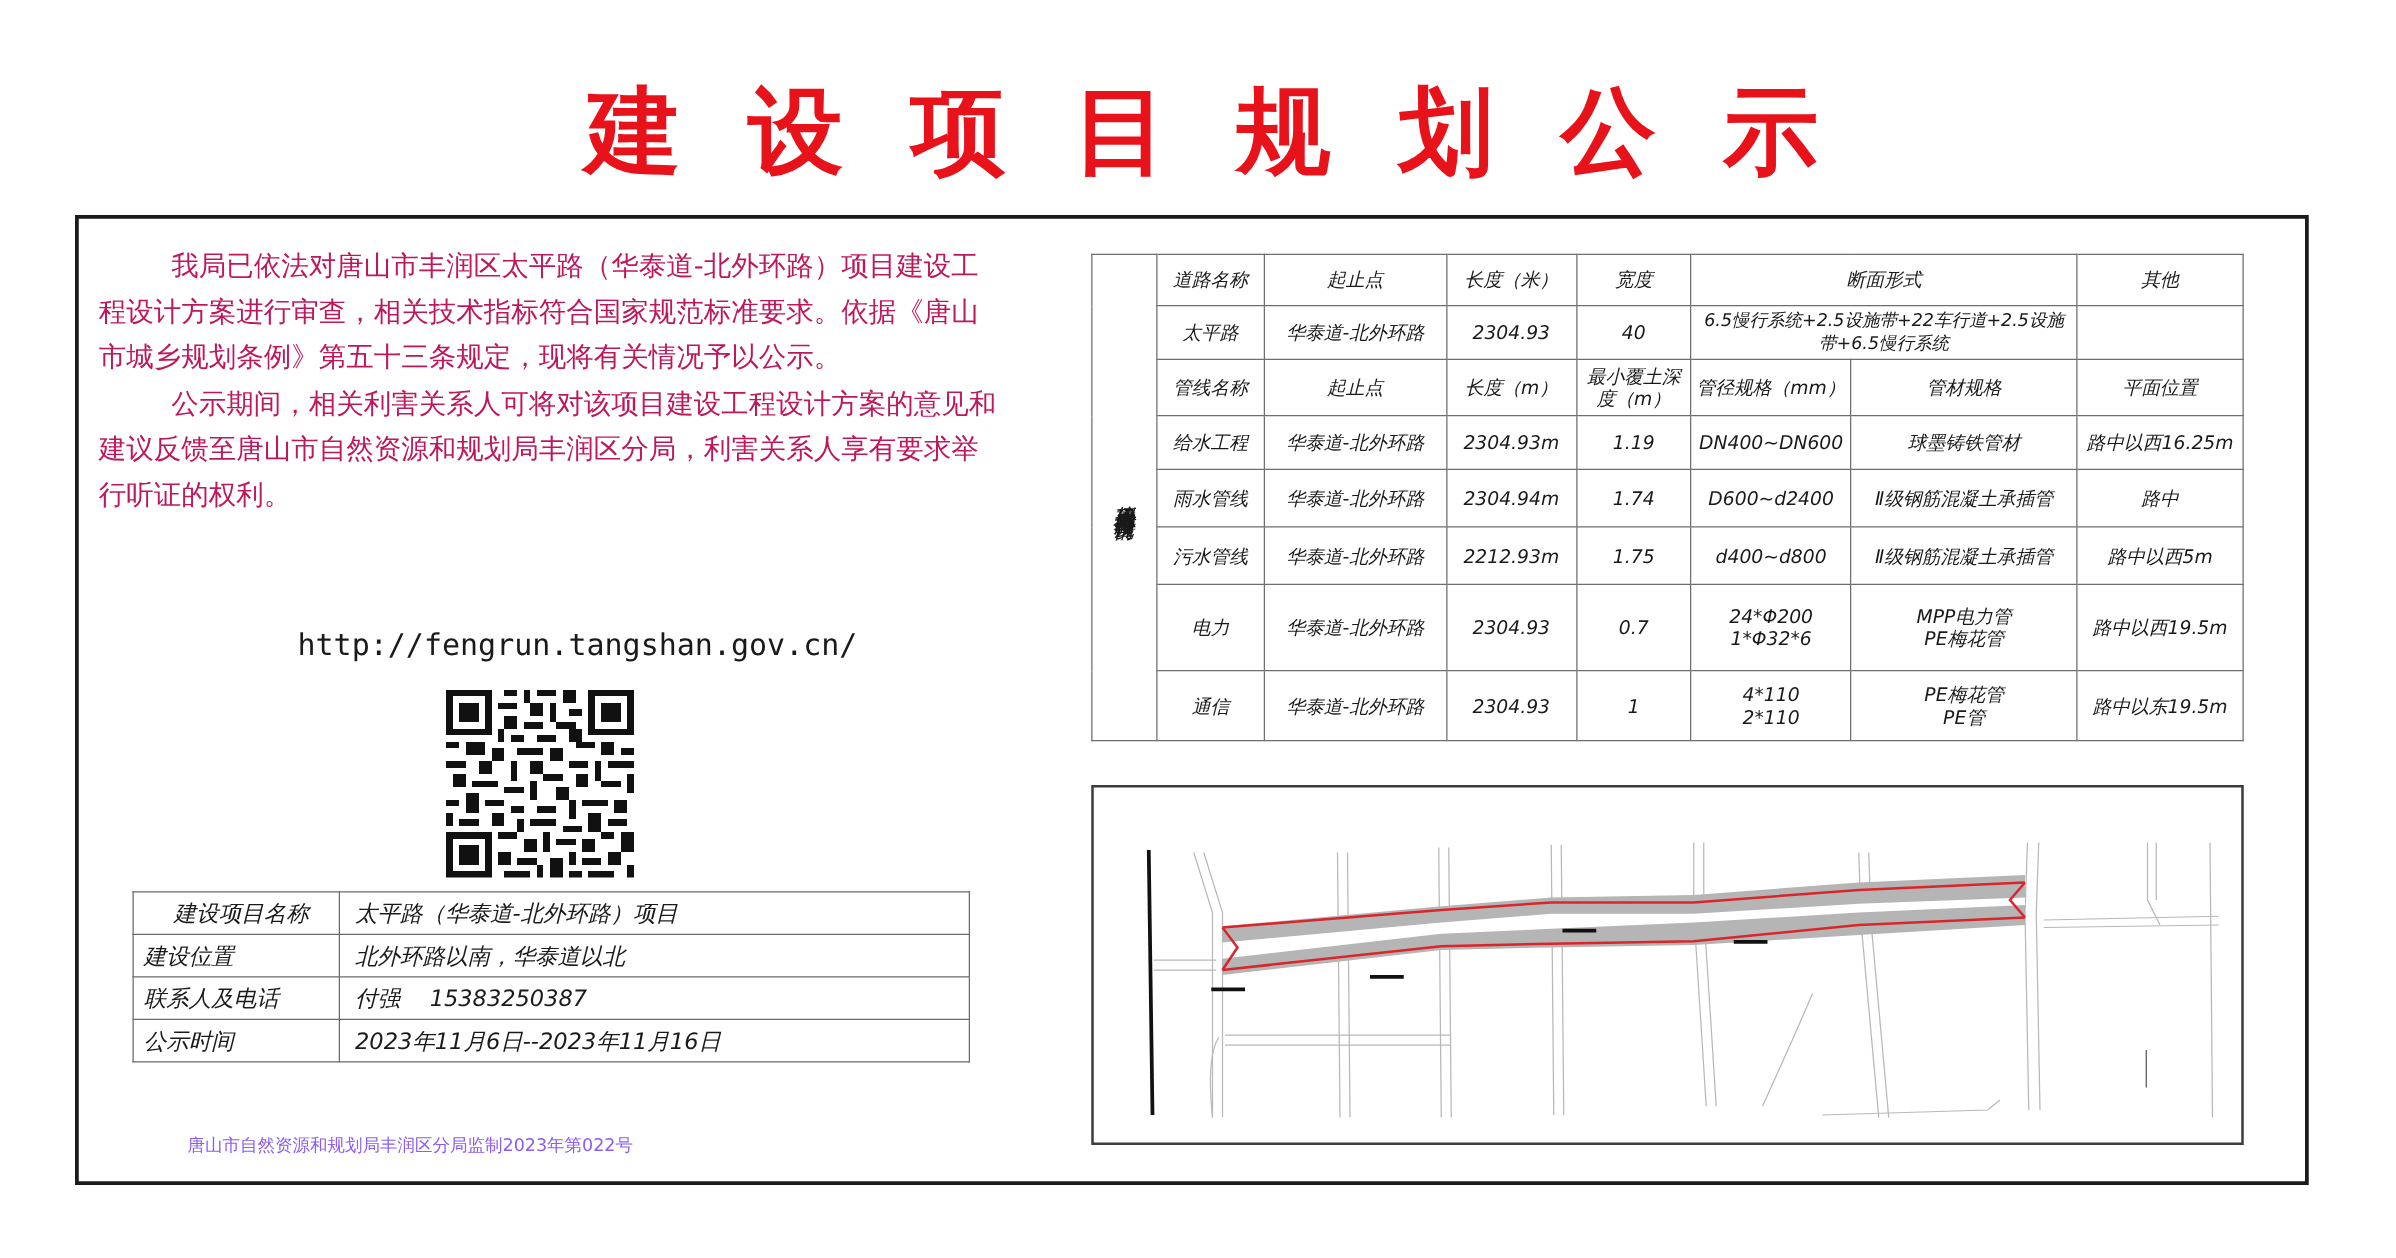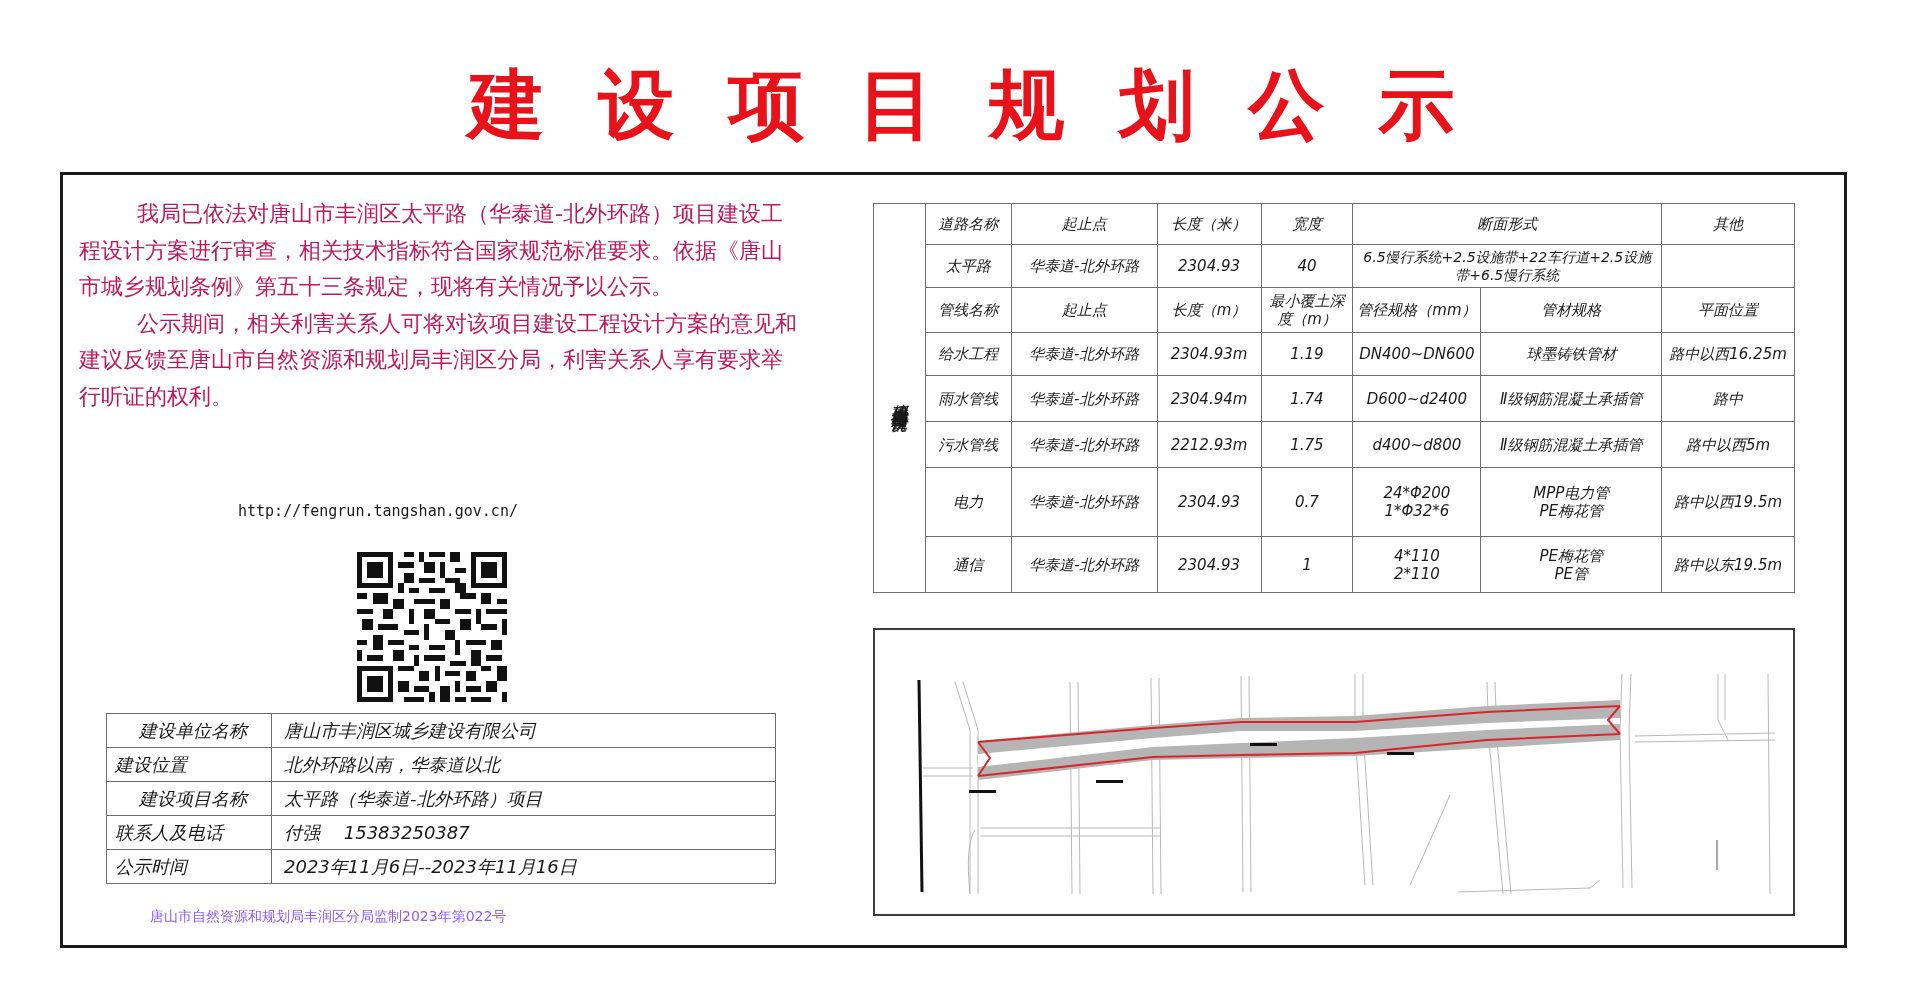--- a/index.html
+++ b/index.html
@@ -6,21 +6,21 @@
   body { width:1917px; height:1006px; position:relative; overflow:hidden;
          font-family:"DejaVu Sans", "Liberation Sans", sans-serif; color:#1a1a1a; }
   .title { position:absolute; left:0; top:60px; width:1917px; text-align:center;
            font-family:"DejaVu Sans", sans-serif; font-weight:bold; font-size:76px;
            letter-spacing:54px; color:#e8121b; line-height:90px; padding-left:30px; }
   .frame { position:absolute; left:60px; top:172px; width:1787px; height:776px;
            border:3px solid #1b1b1b; box-sizing:border-box; }
   .intro { position:absolute; left:79px; top:196px; width:720px; font-size:22px; line-height:36.5px; color:#be185d; }
   .intro p { margin:0; }
   .intro .indent { text-indent:58px; }
-  .url { position:absolute; left:238px; top:502px; font-family:"DejaVu Sans Mono", monospace; font-size:15px; color:#1a1a1a; }
+  .url { position:absolute; left:238px; top:502px; font-family:"DejaVu Sans Mono", monospace; font-size:24px; color:#1a1a1a; }
   .qr { position:absolute; left:356px; top:552px; width:152px; height:150px; }
   table { border-collapse:collapse;font-style:italic; }
   .info { position:absolute; left:106px; top:713px; width:670px; font-size:18px; }
   .info td { border:1.5px solid #6b6b6b; height:33px; padding:0 0 0 12px; white-space:nowrap; }
   .info td.k { width:156px; padding-left:8px; text-align:center; }
   .footer { position:absolute; left:150px; top:908px; font-size:14px; color:#8b5cf6; }
   .spec { position:absolute; left:873px; top:203px; width:922px; font-size:15px; }
   .spec td { border:1.5px solid #6e6e6e; text-align:center; padding:0 3px; line-height:18px; }
   .spec td.side { width:48px; font-size:16px; line-height:21px; padding:0; }
   .side-text { writing-mode:vertical-rl; text-orientation:upright; letter-spacing:1px; margin:0 auto; }
@@ -53,31 +53,27 @@
       <path d="M0 8h2v1h-2zM3 8h3v2h-3zM7 9h2v2h-2zM11 9h4v1h-4zM16 9h2v2h-2zM20 8h3v1h-3zM24 8h2v2h-2zM27 9h2v1h-2zM0 11h3v1h-3zM5 11h2v2h-2zM10 11h1v3h-1zM13 11h2v2h-2zM19 11h3v1h-3zM23 11h1v3h-1zM25 11h4v1h-4z"></path>
       <path d="M1 13h2v2h-2zM4 14h4v1h-4zM9 15h3v1h-3zM13 14h1v3h-1zM15 13h3v1h-3zM17 15h2v2h-2zM20 13h2v2h-2zM24 14h3v1h-3zM28 13h1v3h-1zM0 17h2v1h-2zM3 16h2v3h-2zM6 17h3v1h-3zM10 18h2v1h-2zM14 18h3v1h-3zM19 17h1v3h-1zM21 17h4v1h-4zM26 17h2v2h-2z"></path>
       <path d="M0 19h1v2h-1zM2 20h3v1h-3zM7 19h2v2h-2zM11 20h1v2h-1zM13 20h4v1h-4zM18 21h3v1h-3zM22 19h2v3h-2zM25 20h3v1h-3zM8 22h3v1h-3zM12 23h2v2h-2zM15 22h1v3h-1zM17 23h3v1h-3zM21 23h2v2h-2zM24 22h2v1h-2zM27 22h2v3h-2z"></path>
       <path d="M8 25h2v2h-2zM11 26h3v1h-3zM16 26h2v3h-2zM19 25h1v2h-1zM21 26h3v1h-3zM25 25h2v2h-2zM9 28h4v1h-4zM14 27h1v2h-1zM19 28h2v1h-2zM22 28h4v1h-4zM28 27h1v2h-1z"></path>
     </g>
   </svg>
 </div>
 
 <table class="info">
   <tbody>
-      <tr>
-        <td class="k">建设单位名称</td>
-        <td>唐山市丰润区城乡建设有限公司</td>
+  <tr>
+        <td class="k">建设项目名称</td>
+        <td>太平路（华泰道-北外环路）项目</td>
       </tr>
   <tr>
         <td class="k" style="text-align:left">建设位置</td>
         <td>北外环路以南，华泰道以北</td>
-      </tr>
-  <tr>
-        <td class="k">建设项目名称</td>
-        <td>太平路（华泰道-北外环路）项目</td>
       </tr>
   <tr>
         <td class="k" style="text-align:left">联系人及电话</td>
         <td>付强　 15383250387</td>
       </tr>
   <tr>
         <td class="k" style="text-align:left">公示时间</td>
         <td>2023年11月6日--2023年11月16日</td>
       </tr>
 </tbody>

